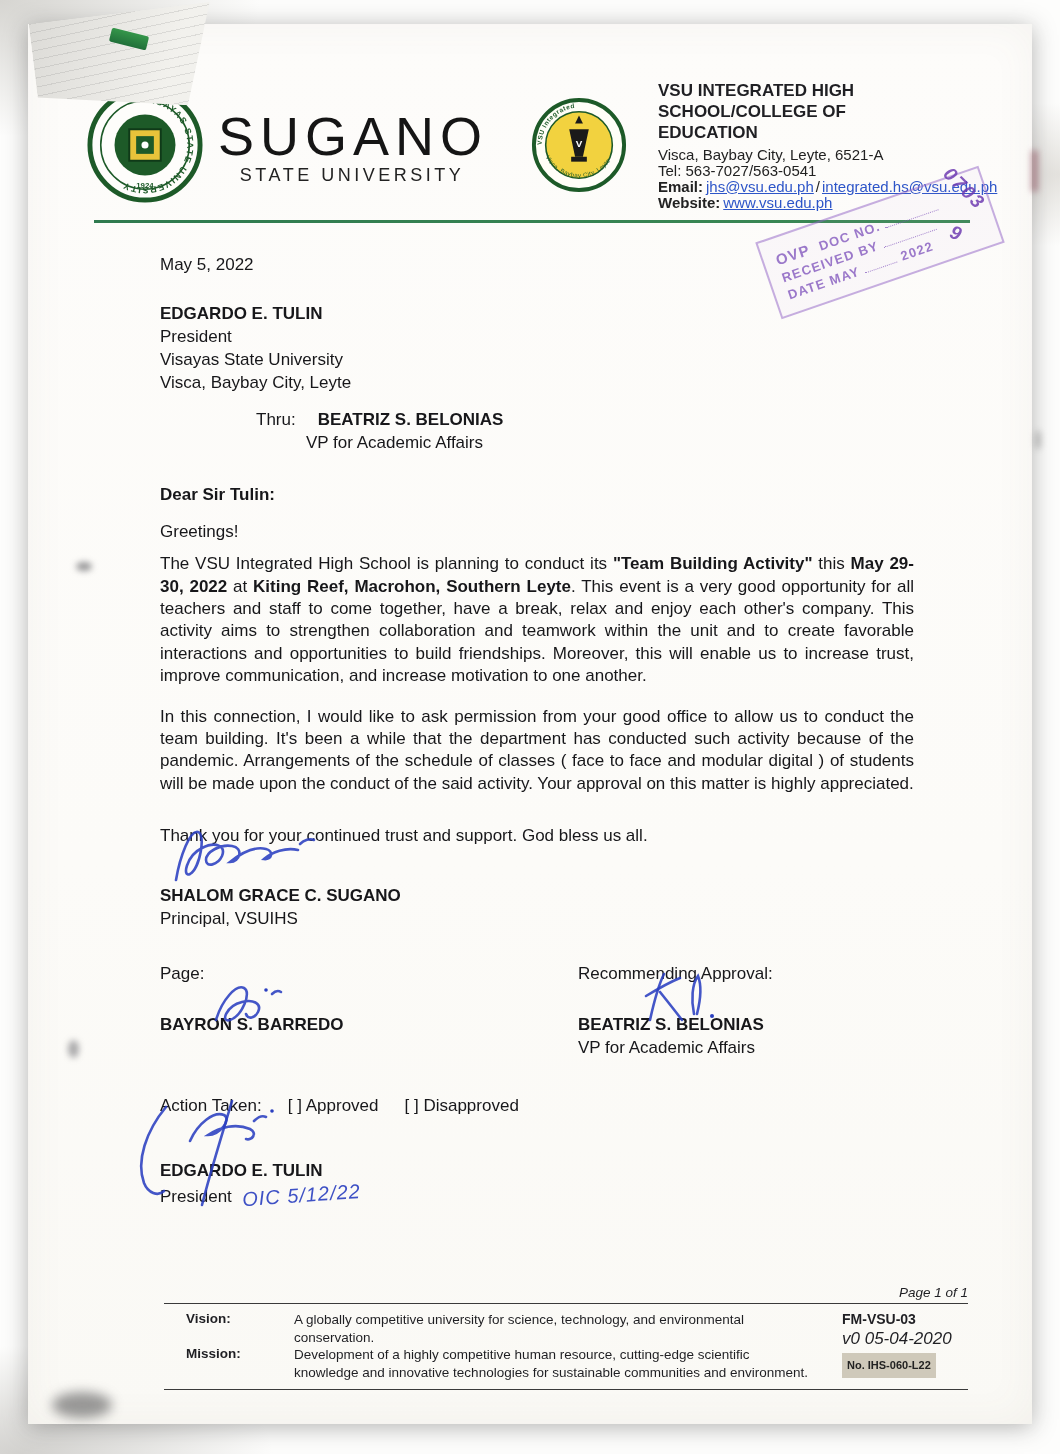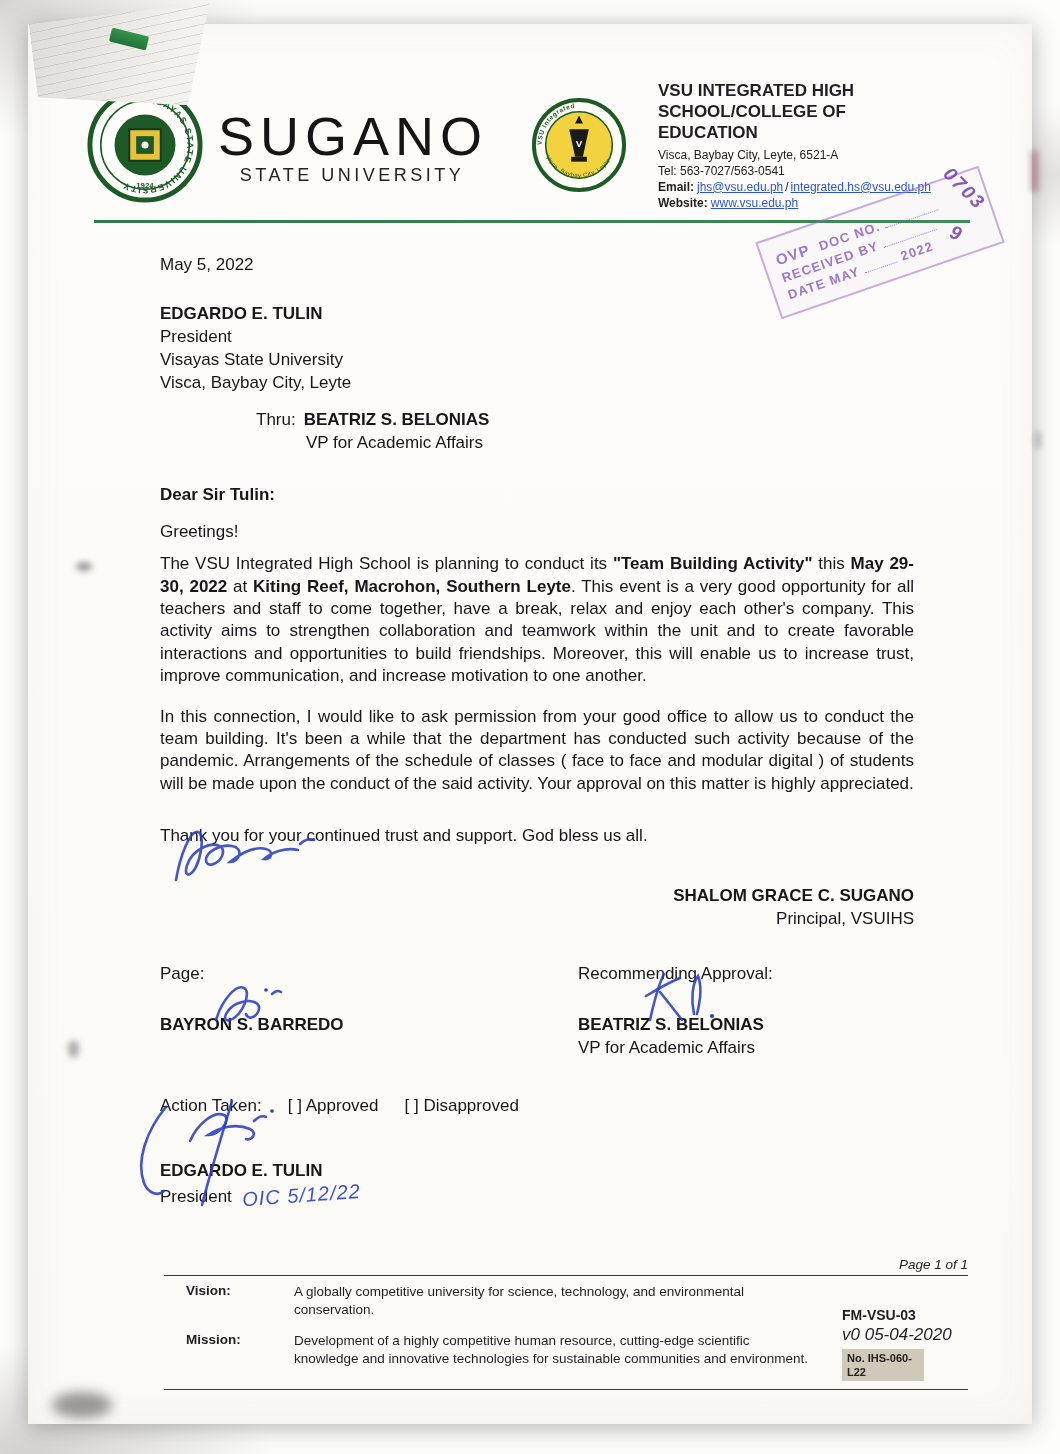--- a/index.html
+++ b/index.html
@@ -45,21 +45,21 @@
   
   .letterhead { position:absolute; left:58px; top:54px; right:70px; height:134px;
     display:flex; align-items:center; gap:14px; }
   .seal-vsu { width:118px; height:118px; flex:0 0 auto; }
   .seal-ihs { width:98px; height:98px; flex:0 0 auto; margin-left:4px; }
   .uni-block { width:268px; text-align:center; flex:0 0 auto; margin-right:26px; }
   .uni-word { font-size:54px; letter-spacing:6px; font-weight:400; color:#151515; }
   .uni-sub { font-size:18px; letter-spacing:3.5px; color:#222; margin-top:-2px; }
   .office { flex:1; padding-left:16px; }
   .office-title { font-weight:bold; font-size:17px; line-height:21px; width:230px; margin-bottom:4px; }
-  .office-line { font-size:12px; line-height:16px; color:#222; }
+  .office-line { font-size:15px; line-height:16px; color:#222; }
   .office-line b { font-weight:bold; margin-right:3px; }
   .link { color:#2d55c8; text-decoration:underline; }
   .sep { margin:0 2px; }
   .head-rule { position:absolute; left:66px; right:62px; top:196px; height:2.5px;
     background:linear-gradient(90deg,#2f7a4f,#3c8a55); }
 
   
   .stamp { position:absolute; right:34px; top:178px; width:236px; padding:10px 12px 8px;
     border:2px solid rgba(146,100,198,.5); color:rgba(128,84,188,.78);
     transform:rotate(-19deg); font-weight:bold; font-size:13px; letter-spacing:1.2px;
@@ -74,30 +74,30 @@
   .stamp-hand.h1 { right:-6px; top:4px; transform:rotate(64deg); }
   .stamp-hand.h2 { right:34px; top:44px; transform:rotate(40deg); }
 
   
   .letter { position:absolute; left:132px; right:118px; top:226px;
     font-size:17px; line-height:22.4px; color:#17171a; }
   .date { margin-top:4px; }
   .recipient { margin-top:26px; line-height:23px; }
   .bold { font-weight:bold; }
   .thru { margin-top:14px; margin-left:96px; line-height:23px; }
-  .thru-label { margin-right:8px;text-align:right; }
+  .thru-label { margin-right:22px;text-align:right; }
   .thru-title { margin-left:50px; }
   .salutation { margin-top:30px; font-weight:bold; }
   .greeting { margin-top:14px; }
   .para { margin-top:10px; text-align:justify; }
   .para.second { margin-top:18px; }
   .thanks { margin-top:30px; }
   .respectfully { margin-top:32px; }
 
-  .signer { margin-top:36px; position:relative; line-height:23px;text-align:right; }
+  .signer { margin-top:36px; position:relative; line-height:23px; }
   .sig-svg { position:absolute; pointer-events:none; }
   .sig1 { left:6px; top:-62px; width:158px; height:72px; }
   .sig-row { margin-top:32px; display:flex; }
   .sig-col { position:relative; line-height:23px; }
   .sig-col.left { width:418px; }
   .sig-col.right { flex:1; }
   .sig-col .name { margin-top:28px; font-weight:bold; }
   .sig2 { left:42px; top:14px; width:94px; height:62px; }
   .sig3 { left:58px; top:8px; width:92px; height:58px; }
   .action-line { margin-top:36px; }
@@ -108,25 +108,25 @@
     font-style:italic; letter-spacing:1px; transform:rotate(-4deg); opacity:.9; }
 
   
   .footer { position:absolute; left:136px; right:64px; bottom:34px; font-size:13.5px; }
   .page-count { text-align:right; font-style:italic; margin-bottom:3px; }
   .foot-table { display:flex; border-top:1.5px solid #3a3a3a; border-bottom:1.5px solid #3a3a3a;
     padding:7px 0 8px; }
   .foot-vm { flex:1; display:grid; grid-template-columns:108px 1fr; row-gap:0; padding-left:22px; }
   .vm-label { font-weight:bold; }
   .vm-text { line-height:17.5px; padding-right:26px; }
-  .foot-form { width:126px; flex:0 0 auto;margin-top:24px; }
+  .foot-form { width:126px; flex:0 0 auto; }
   .form-code { font-weight:bold; font-size:14px; }
   .form-ver { font-style:italic; font-size:17px; margin:2px 0 4px; }
   .form-no { display:inline-block; background:#cfc9ba; color:#222; font-weight:bold;
-    font-size:11px; line-height:14px; padding:2px 5px; width:82px; }
+    font-size:11px; line-height:21px; padding:2px 5px; width:94px; }
 
   .ink { stroke:#2a3fc0; stroke-width:2.6; fill:none; stroke-linecap:round; opacity:.88; }
 </style>
 </head>
 <body>
 
 <div class="paper-corner"></div>
 <div class="green-tab"></div>
 <div class="smudge s1"></div>
 <div class="smudge s2"></div>

